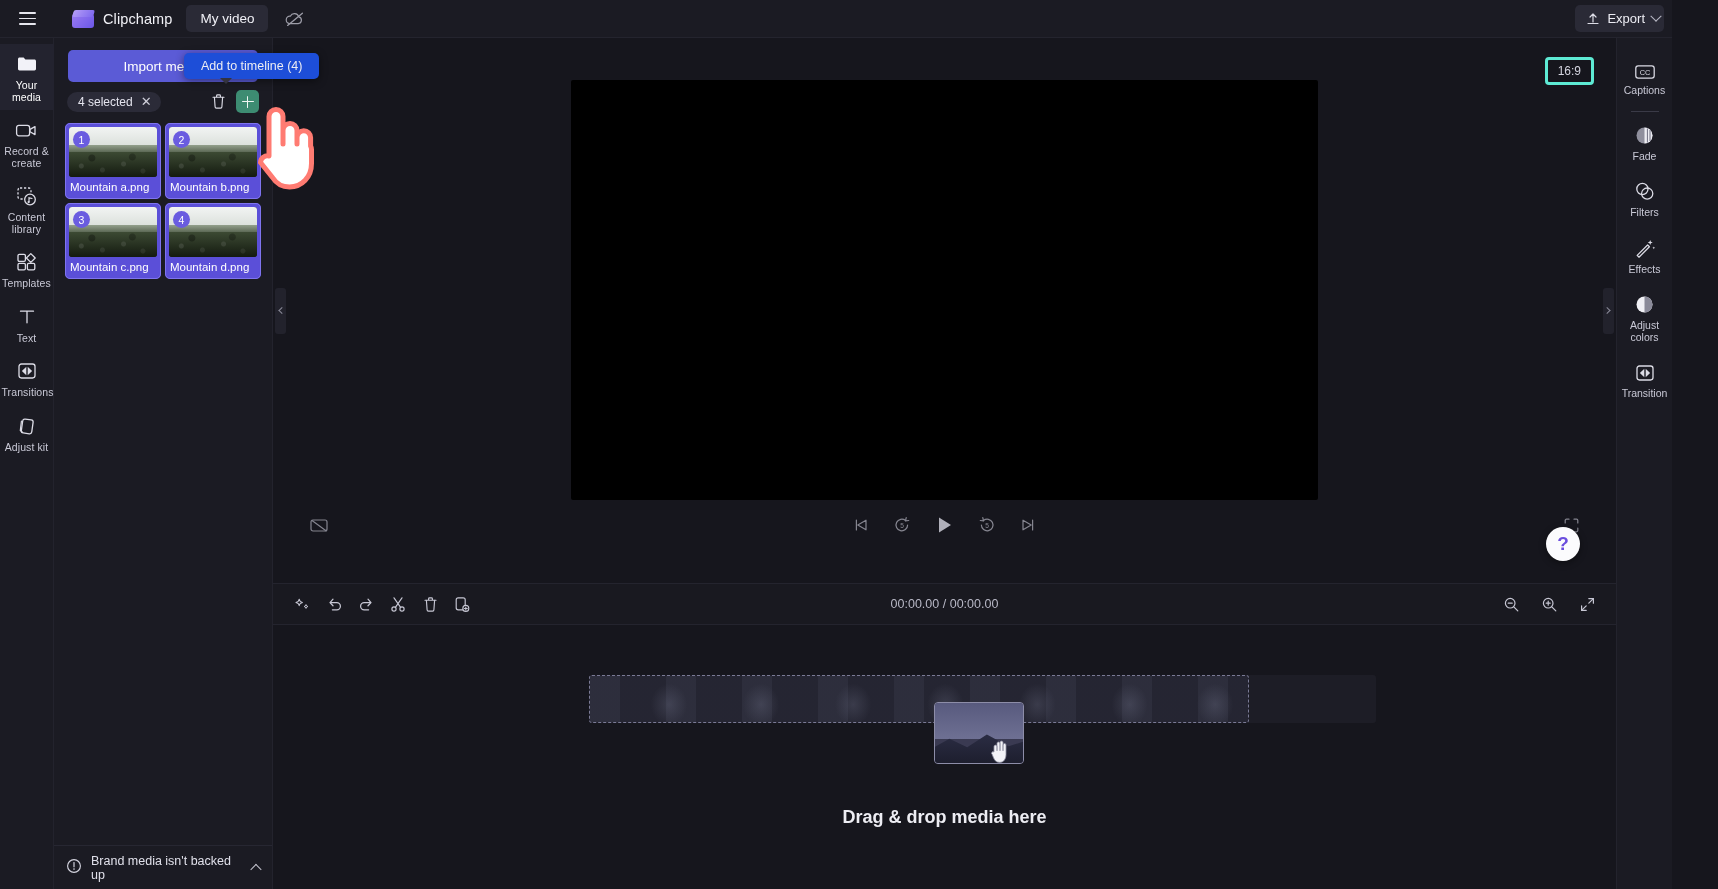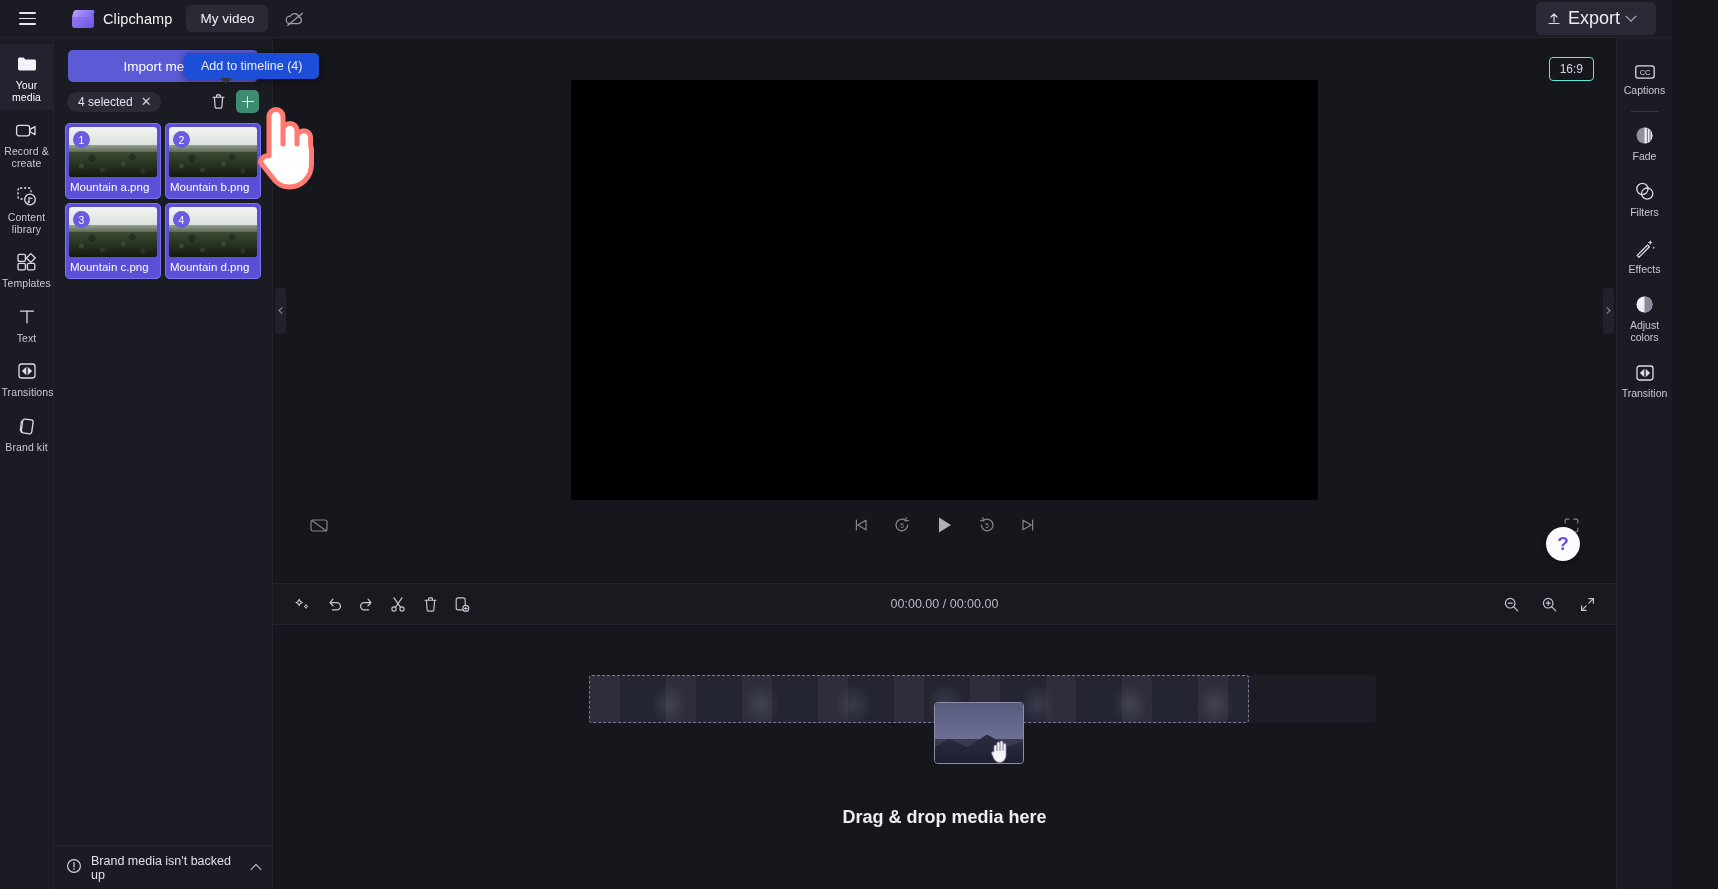--- a/index.html
+++ b/index.html
@@ -39,22 +39,21 @@
   .brand-name { font-size:14.5px; color:#f2f2f7; letter-spacing:.1px; }
   .project-tab {
     margin-left: 14px; padding: 6px 14px; border-radius: 5px;
     background:#2a2a36; color:#f0f0f6; font-size:13.5px; cursor:pointer;
   }
   .cloud-off { margin-left:14px; width:26px; height:24px; display:flex; align-items:center; justify-content:center; cursor:pointer; opacity:.72; }
   .spacer { flex:1; }
   .export-btn {
     display:flex; align-items:center; gap:7px;
     background:#2a2a36; border-radius:5px;
-    padding: 6px 21px 6px 11px; font-size:18px; color:#ececf3; cursor:pointer;
-    margin-right: 8px;
+    padding: 6px 4px 6px 11px; font-size:13px; color:#ececf3; cursor:pointer;
   }
   .chev-sm { width:8px; height:8px; border-right:1.4px solid #b9b9c6; border-bottom:1.4px solid #b9b9c6; transform: rotate(45deg) translate(-2px,-2px); }
 
   
   .body { flex:1; display:flex; min-height:0; position:relative; }
 
   
   .rail {
     width:54px; flex:0 0 54px; background:#1b1b23;
     display:flex; flex-direction:column; align-items:center;
@@ -155,21 +154,21 @@
     padding: 0 12px; cursor:pointer;
   }
   .backup-bar .txt { font-size:12.5px; color:#e0e0ea; }
   .backup-bar .caret { margin-left:auto; width:8px;height:8px; border-left:1.4px solid #c3c3ce; border-top:1.4px solid #c3c3ce; transform:rotate(45deg) translate(1px,1px); }
 
   
   .stage { flex:1; display:flex; flex-direction:column; min-width:0; background:#16161d; position:relative; }
   .preview-area { flex:0 0 545px; position:relative; display:flex; align-items:center; justify-content:center; }
   .ratio-badge {
     position:absolute; right:22px; top:19px;
-    border:1px solid #5eead4; border-radius:4px;
+    border:3px solid #5eead4; border-radius:4px;
     font-size:12px; color:#d5d5e0; padding:4px 10px; cursor:pointer;
   }
   .video-frame {
     width:747px; height:420px; background:#000; border-radius:2px;
     margin-top:-42px;
   }
   .collapse-handle {
     position:absolute; top:50%; transform:translateY(-50%);
     width:11px; height:46px; background:#22222c; border-radius:3px;
     display:flex; align-items:center; justify-content:center; cursor:pointer; z-index:12;
@@ -370,21 +369,21 @@
         <div class="lbl">Transitions</div>
       </div>
 
       <div class="rail-item">
         <div class="ico">
           <svg width="20" height="20" viewBox="0 0 20 20" fill="none">
             <rect x="6" y="2.8" width="10.5" height="14" rx="2.2" transform="rotate(8 6 2.8)" stroke="#dcdce6" stroke-width="1.3"></rect>
             <path d="M4.4 5.2l-1.1 9.4 2.1 1.6" stroke="#dcdce6" stroke-width="1.2" stroke-linecap="round"></path>
           </svg>
         </div>
-        <div class="lbl">Brand kit</div>
+        <div class="lbl">Adjust kit</div>
       </div>
     </div>
 
     <div class="media-panel">
 
       <div class="import-row">
         <div class="import-btn">Import media</div>
         <div class="tooltip">Add to timeline (4)</div>
       </div>
 

